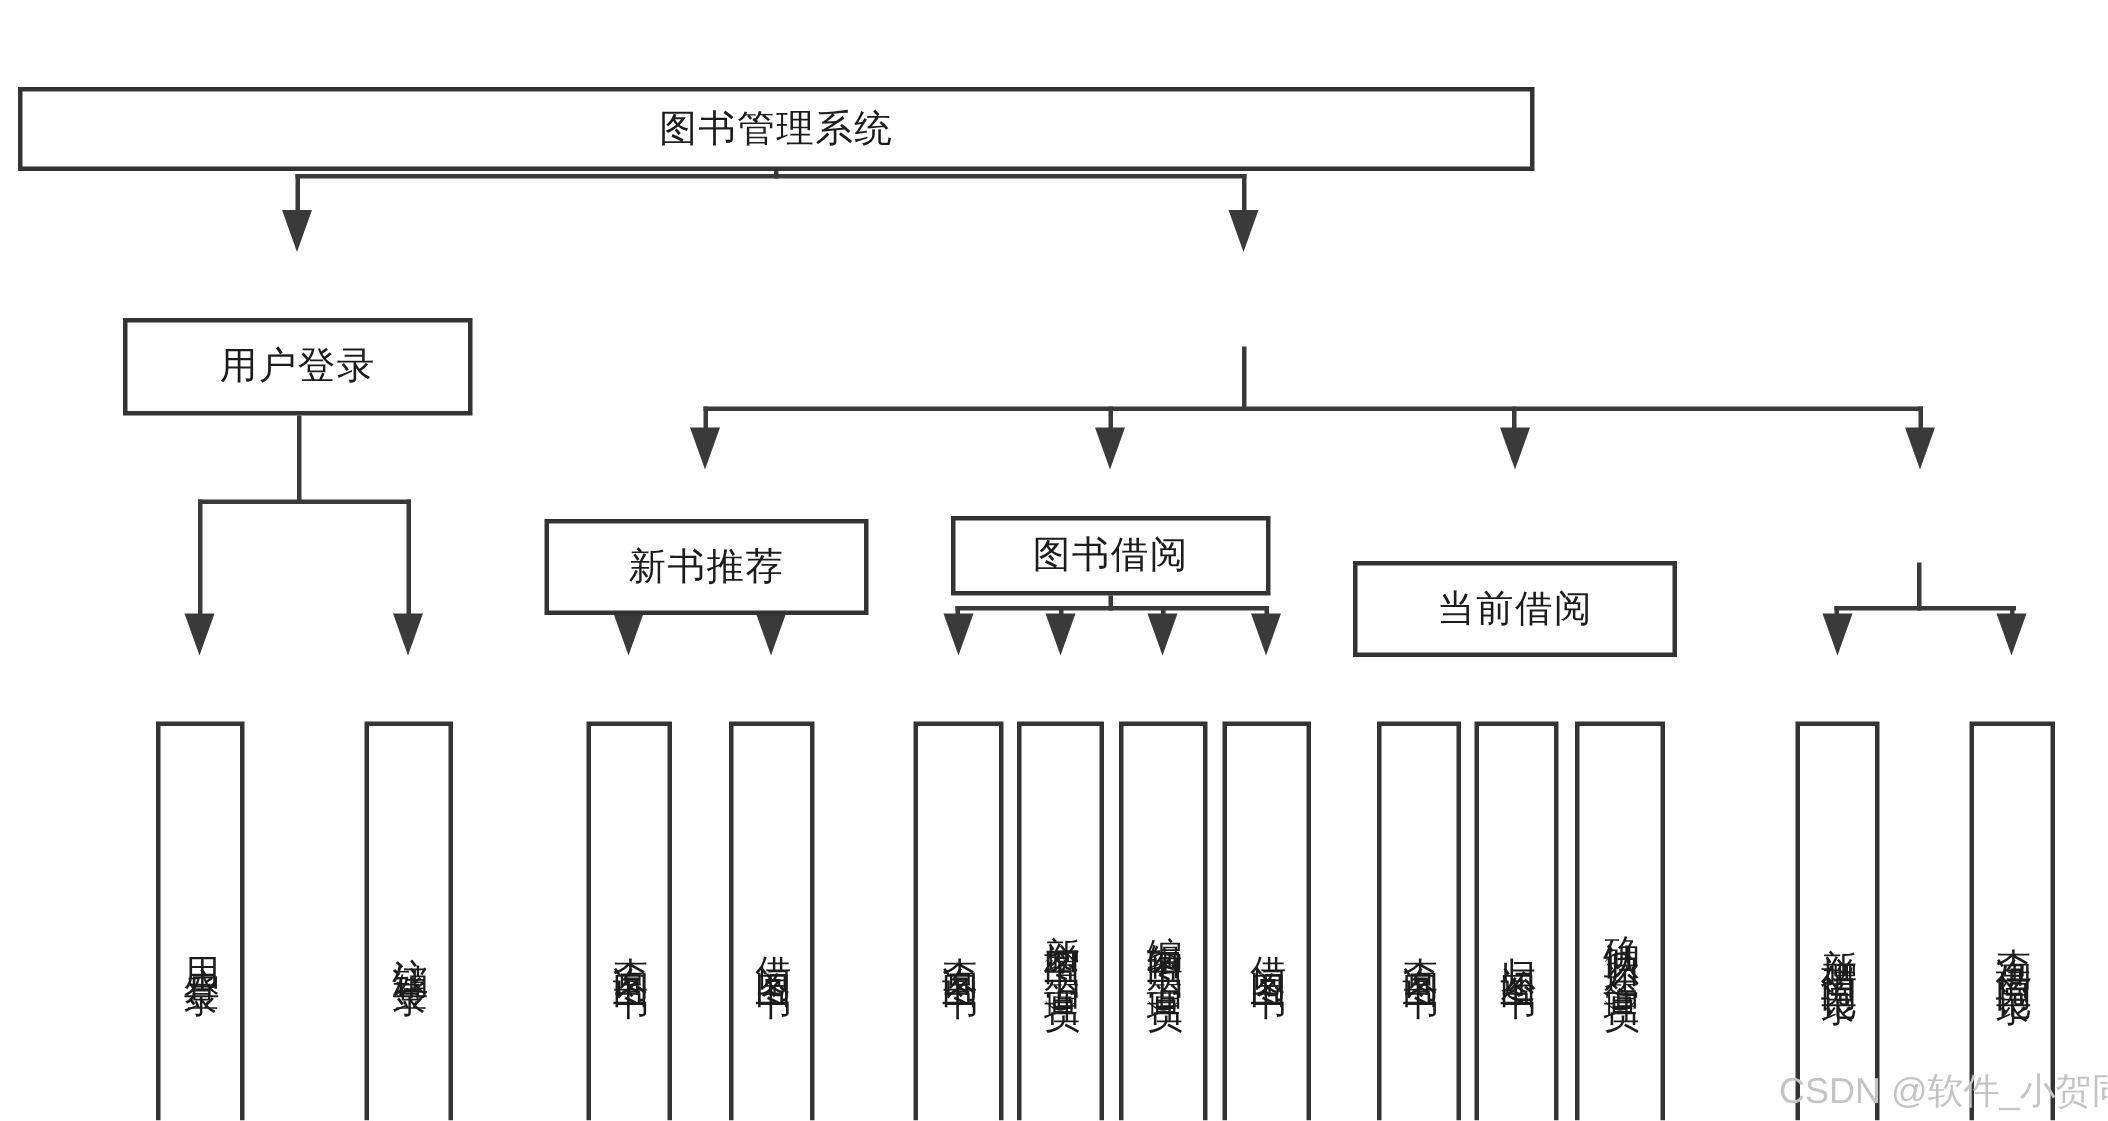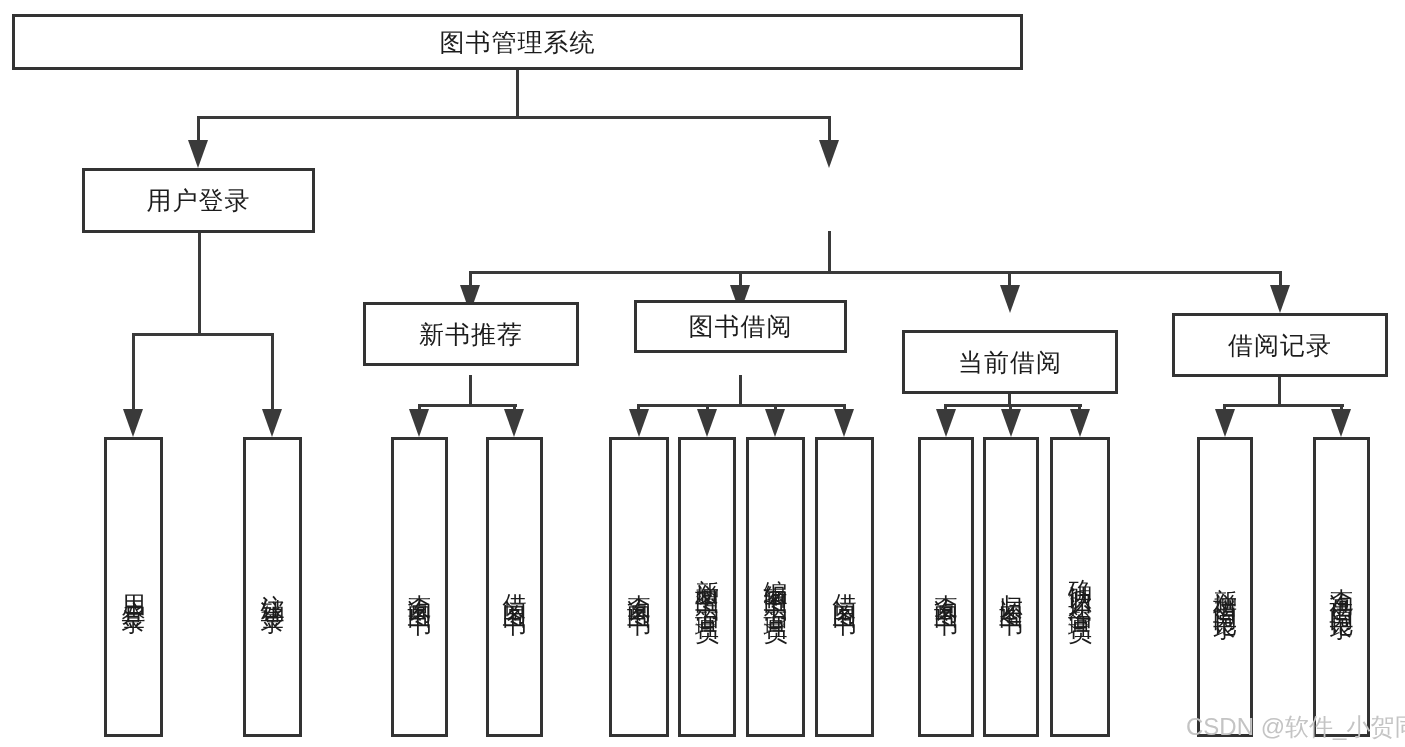--- a/index.html
+++ b/index.html
@@ -10,20 +10,21 @@
     font-family:"Liberation Sans",sans-serif;
     color:var(--text,#1c1c1c);
   }
   
   .box,.vbox{
     position:absolute;box-sizing:border-box;
     background:var(--box-background,#fff);
     border:3px solid var(--box-border,#333);
     display:flex;align-items:center;justify-content:center;
     z-index:2;
+    margin-top:44px;
   }
   .box .lbl{font-size:25px;letter-spacing:1px;line-height:1;}
   .vbox .lbl{
     writing-mode:vertical-rl;text-orientation:mixed;
     font-size:24px;letter-spacing:6px;line-height:1;
   }
   
   .hl{position:absolute;height:3px;background:var(--line,#3a3a3a);z-index:1;}
   .vl{position:absolute;width:3px;background:var(--line,#3a3a3a);z-index:1;}
   .ar{position:absolute;width:0;height:0;z-index:1;
@@ -108,23 +109,20 @@
 
   <div class="box" style="left:363px;top:302px;width:216px;height:64px">
     <span class="lbl">新书推荐</span>
   </div>
   <div class="box" style="left:634px;top:300px;width:213px;height:53px">
     <span class="lbl">图书借阅</span>
   </div>
   <div class="box" style="left:902px;top:330px;width:216px;height:64px">
     <span class="lbl">当前借阅</span>
   </div>
-  <div class="box" style="left:1172px;top:313px;width:216px;height:64px">
-    <span class="lbl">借阅记录</span>
-  </div>
 
   <div class="vbox" style="left:104px;top:437px;width:59px;height:300px">
     <span class="lbl">用户登录</span>
   </div>
   <div class="vbox" style="left:243px;top:437px;width:59px;height:300px">
     <span class="lbl">注销登录</span>
   </div>
 
   <div class="vbox" style="left:391px;top:437px;width:57px;height:300px">
     <span class="lbl">查询图书</span>

